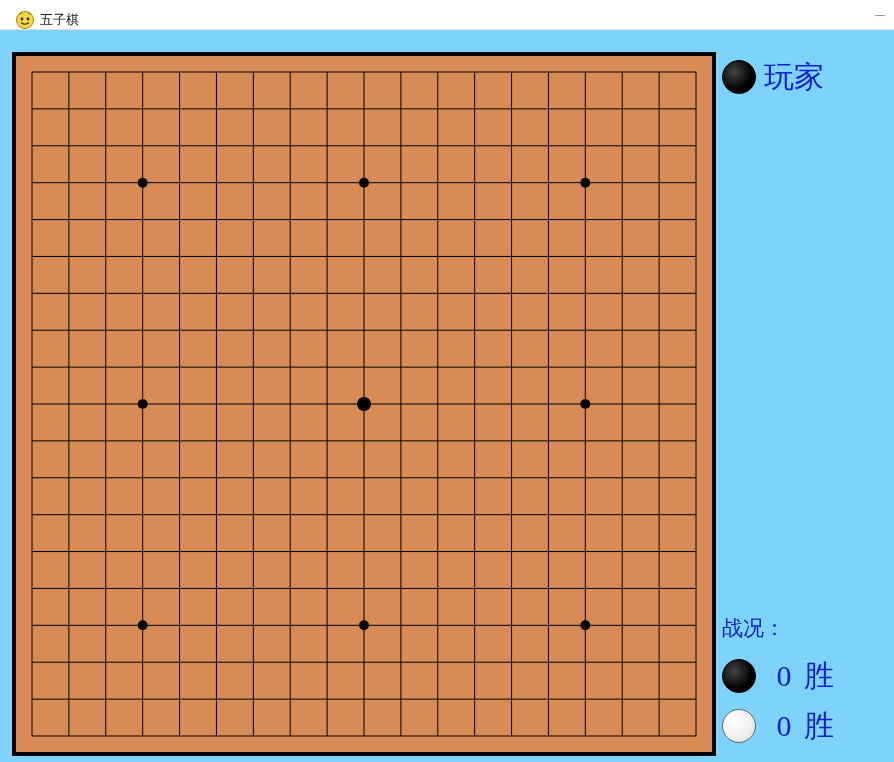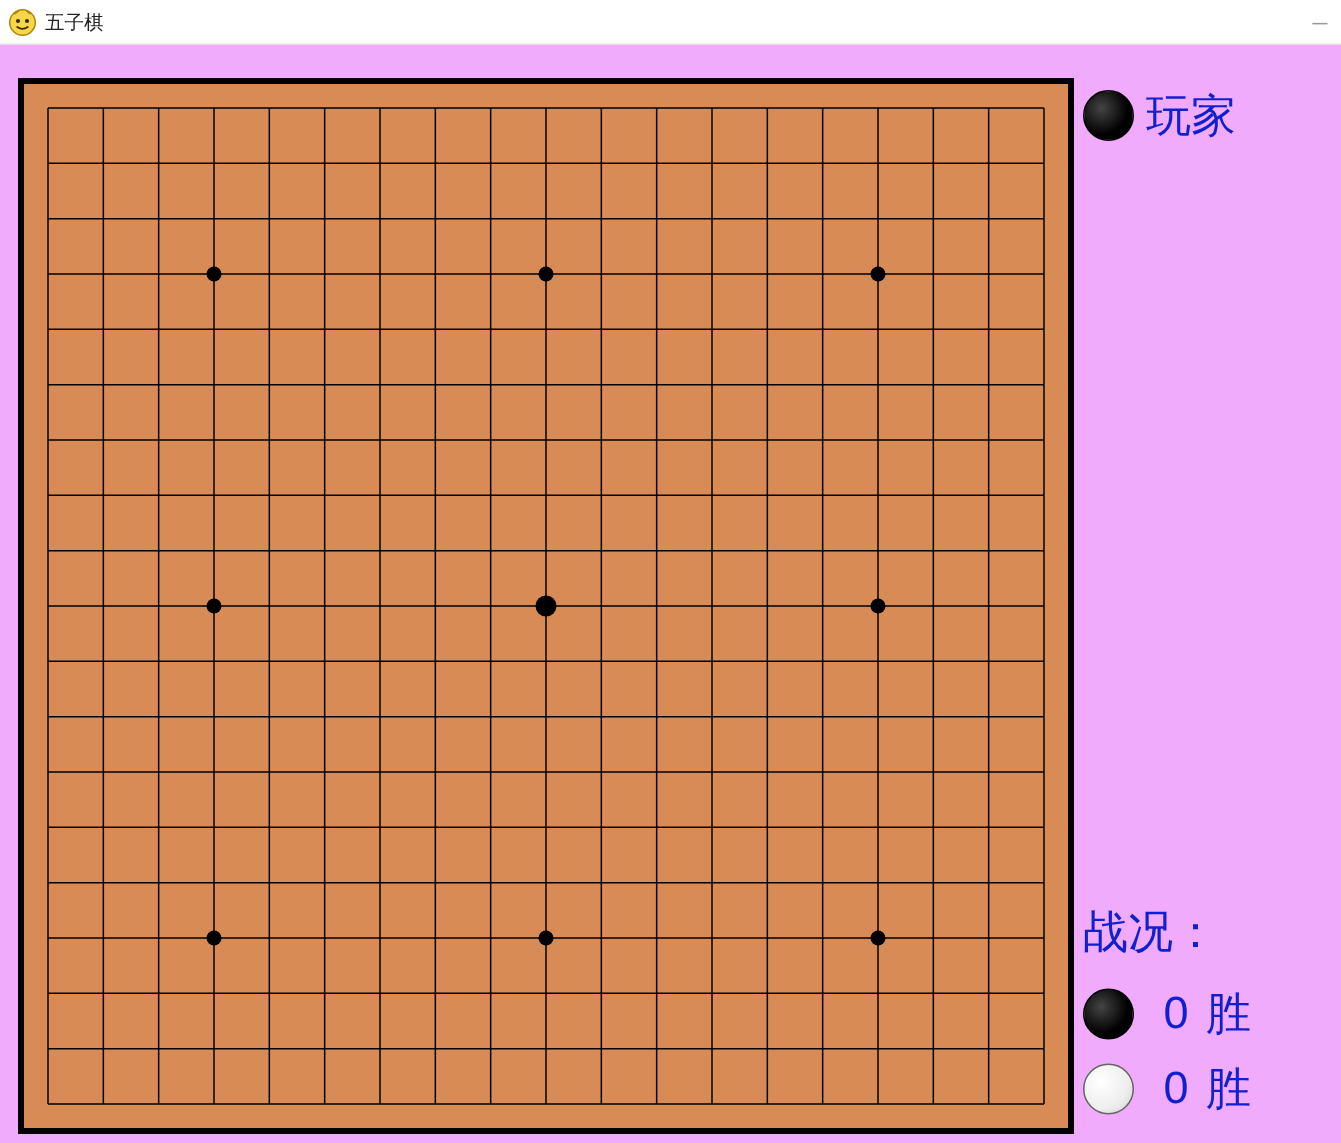--- a/index.html
+++ b/index.html
@@ -10,22 +10,22 @@
     font-family: "Microsoft YaHei", "SimSun", sans-serif;
     background: #ffffff;
     overflow: hidden;
   }
 
   
   .titlebar {
     height: 30px;
     background: #ffffff;
     display: flex;
-    align-items: center;
-    padding: 0 6px;
+    align-items: flex-end;
+    padding: 0 16px;
     box-sizing: border-box;
     border-bottom: 1px solid #e0e0e0;
     position: relative;
   }
   .titlebar .app-icon {
     width: 18px;
     height: 18px;
     margin-right: 6px;
     position: relative;
   }
@@ -49,22 +49,23 @@
     width: 20px;
     text-align: center;
     line-height: 30px;
   }
 
   
   .client {
     position: relative;
     width: 894px;
     height: 732px; 
-    background: #f0abfc;
+    background: #7dd3fc;
     overflow: hidden;
+    font-family: Liberation Serif, serif;
   }
 
   
   .board-wrap {
     position: absolute;
     left: 12px;
     top: 22px;
     width: 704px;
     height: 704px;
     background: #d98b56;
@@ -113,21 +114,21 @@
     font-weight: 500;
     white-space: nowrap;
   }
   .status-block {
     position: absolute;
     bottom: 4px;
     left: 0;
     width: 170px;
   }
   .status-title {
-    font-size: 30px;
+    font-size: 21px;
     color: #1020d0;
     font-weight: 500;
     margin-bottom: 10px;
   }
   .score-row {
     display: flex;
     align-items: center;
     height: 48px;
     margin-bottom: 2px;
   }

